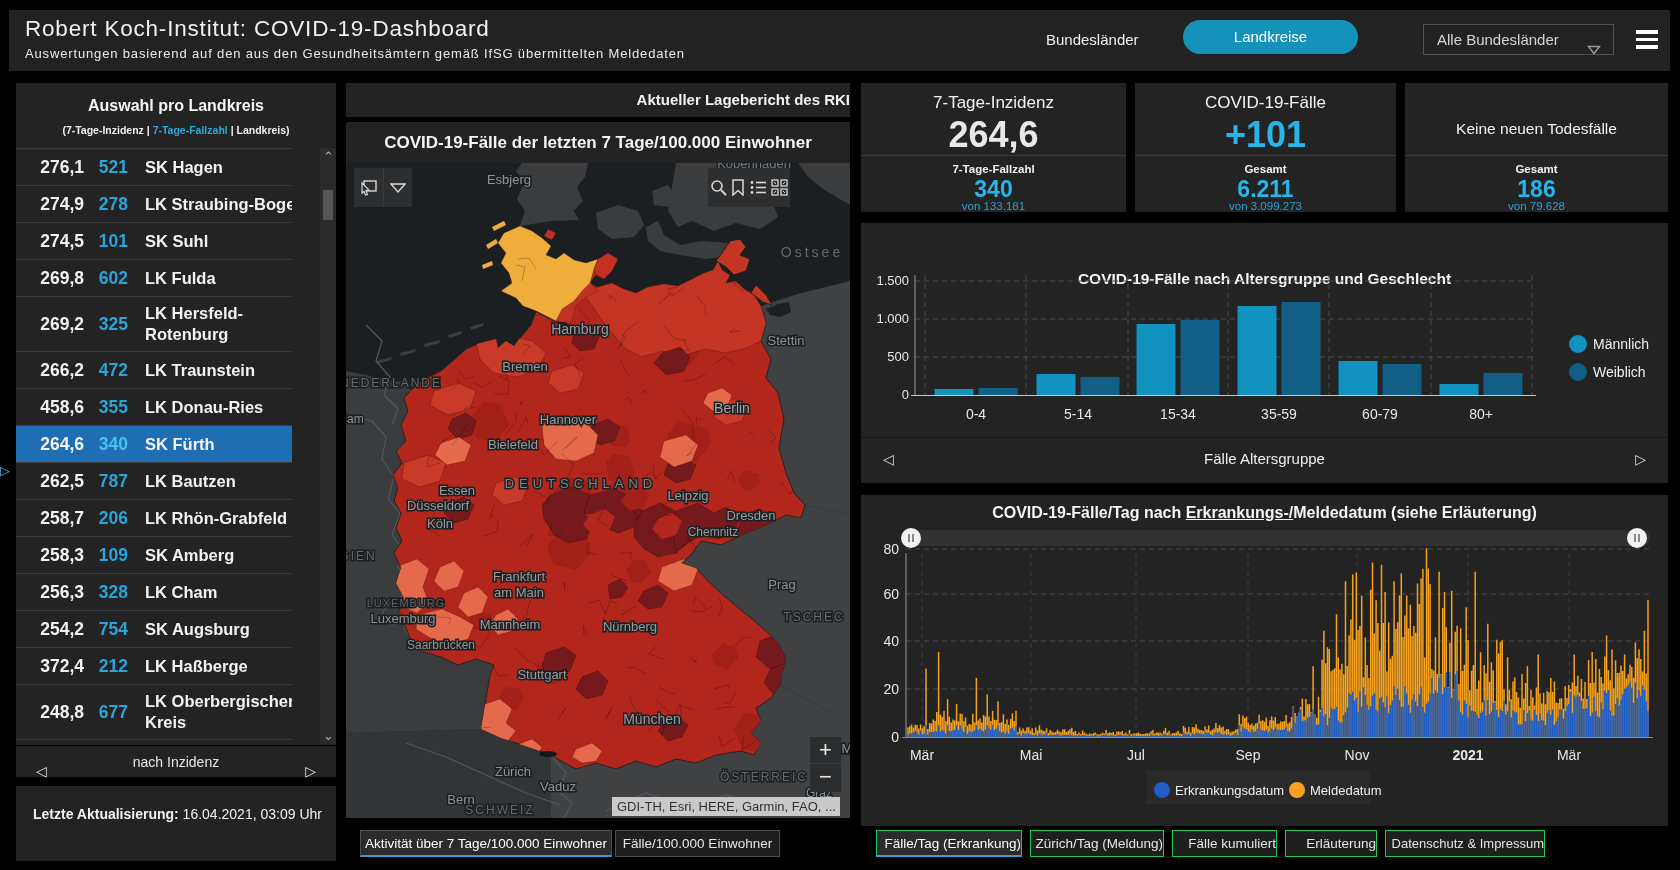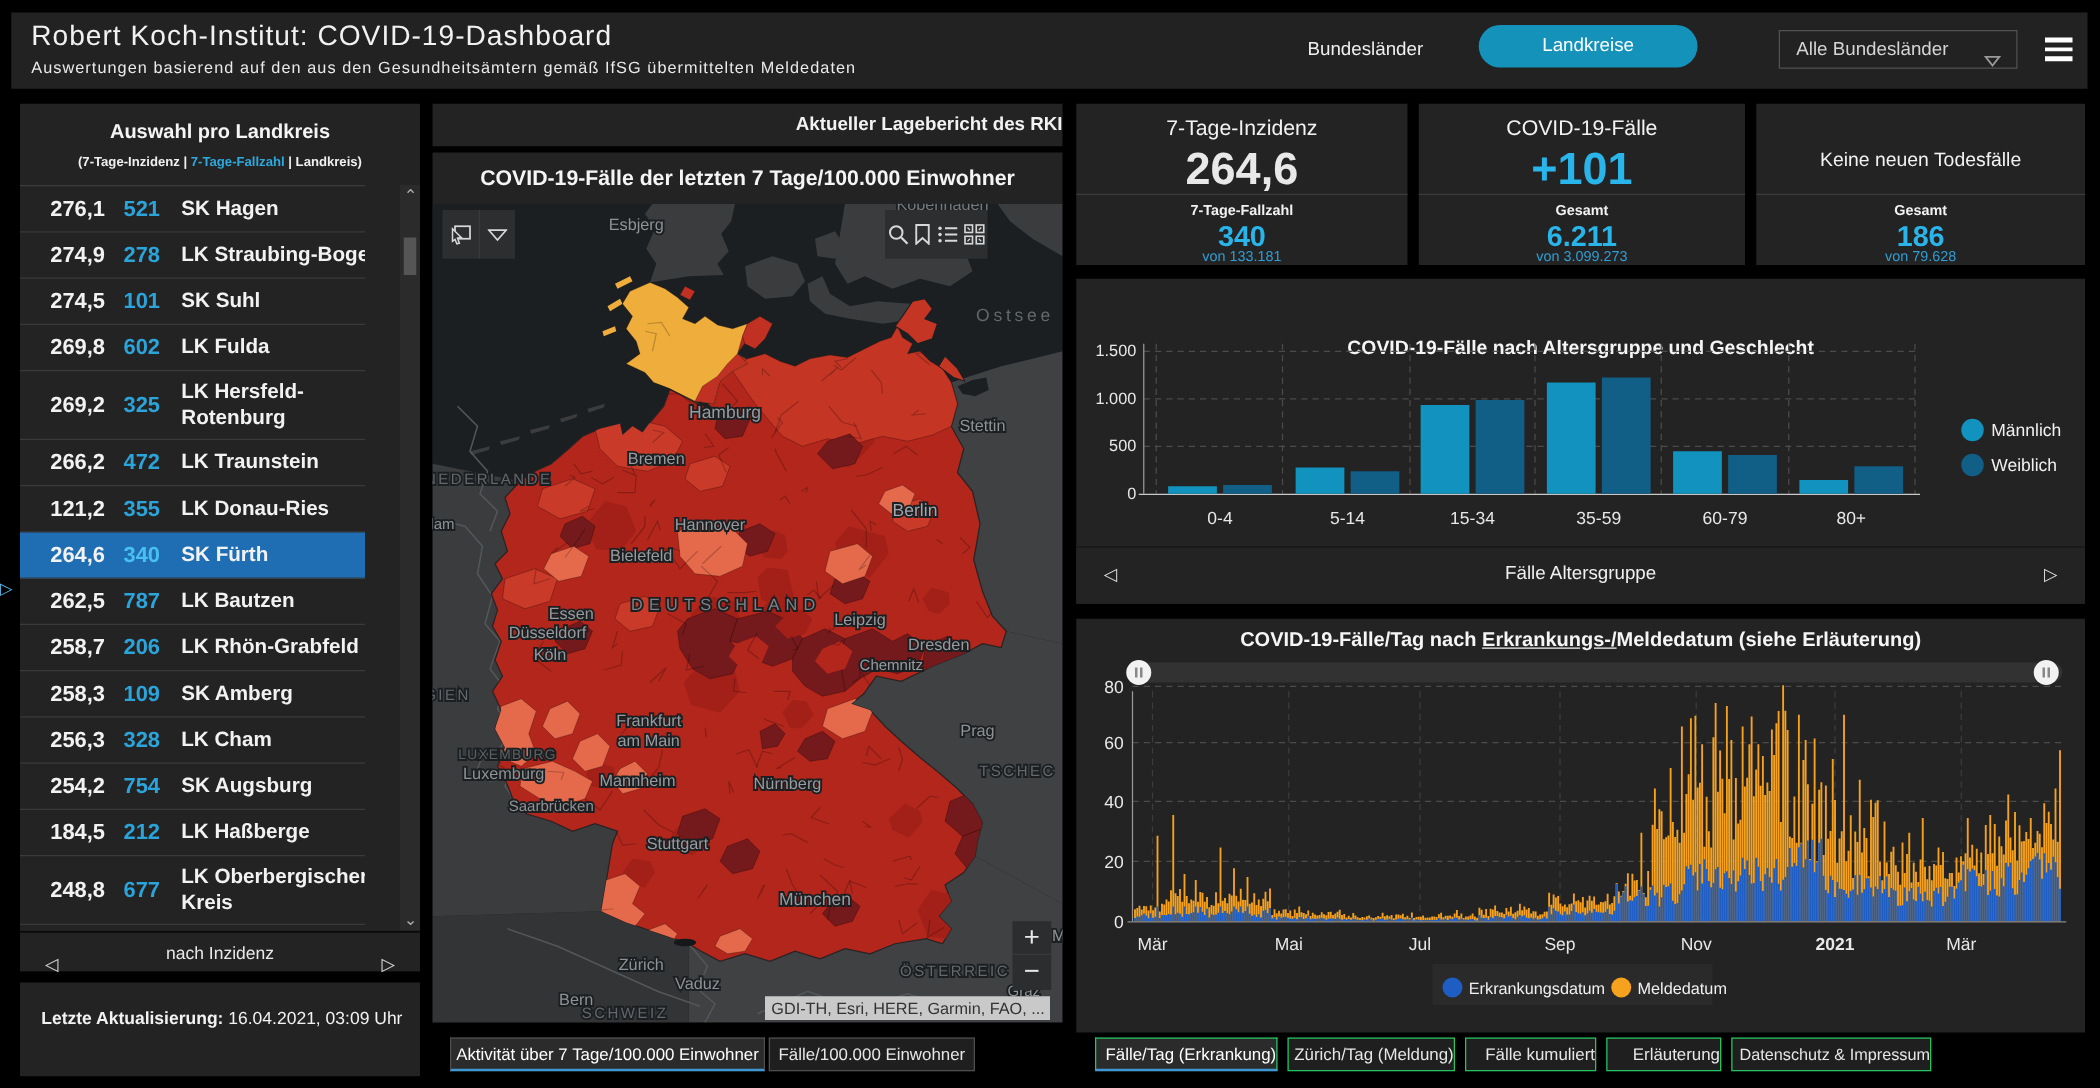--- a/index.html
+++ b/index.html
@@ -108,21 +108,21 @@
         <span class="rv">269,2</span>
         <span class="rc">325</span>
         <span class="rn">LK Hersfeld-<br>Rotenburg</span>
       </div>
       <div class="row" style="height:37px">
         <span class="rv">266,2</span>
         <span class="rc">472</span>
         <span class="rn">LK Traunstein</span>
       </div>
       <div class="row" style="height:37px">
-        <span class="rv">121,2</span>
+        <span class="rv">458,6</span>
         <span class="rc">355</span>
         <span class="rn">LK Donau-Ries</span>
       </div>
       <div class="row sel" style="height:37px">
         <span class="rv">264,6</span>
         <span class="rc">340</span>
         <span class="rn">SK Fürth</span>
       </div>
       <div class="row" style="height:37px">
         <span class="rv">262,5</span>
@@ -143,21 +143,21 @@
         <span class="rv">256,3</span>
         <span class="rc">328</span>
         <span class="rn">LK Cham</span>
       </div>
       <div class="row" style="height:37px">
         <span class="rv">254,2</span>
         <span class="rc">754</span>
         <span class="rn">SK Augsburg</span>
       </div>
       <div class="row" style="height:37px">
-        <span class="rv">184,5</span>
+        <span class="rv">372,4</span>
         <span class="rc">212</span>
         <span class="rn">LK Haßberge</span>
       </div>
       <div class="row" style="height:55px">
         <span class="rv">248,8</span>
         <span class="rc">677</span>
         <span class="rn">LK Oberbergischer<br>Kreis</span>
       </div>
     </div>
   <div class="sbar">

